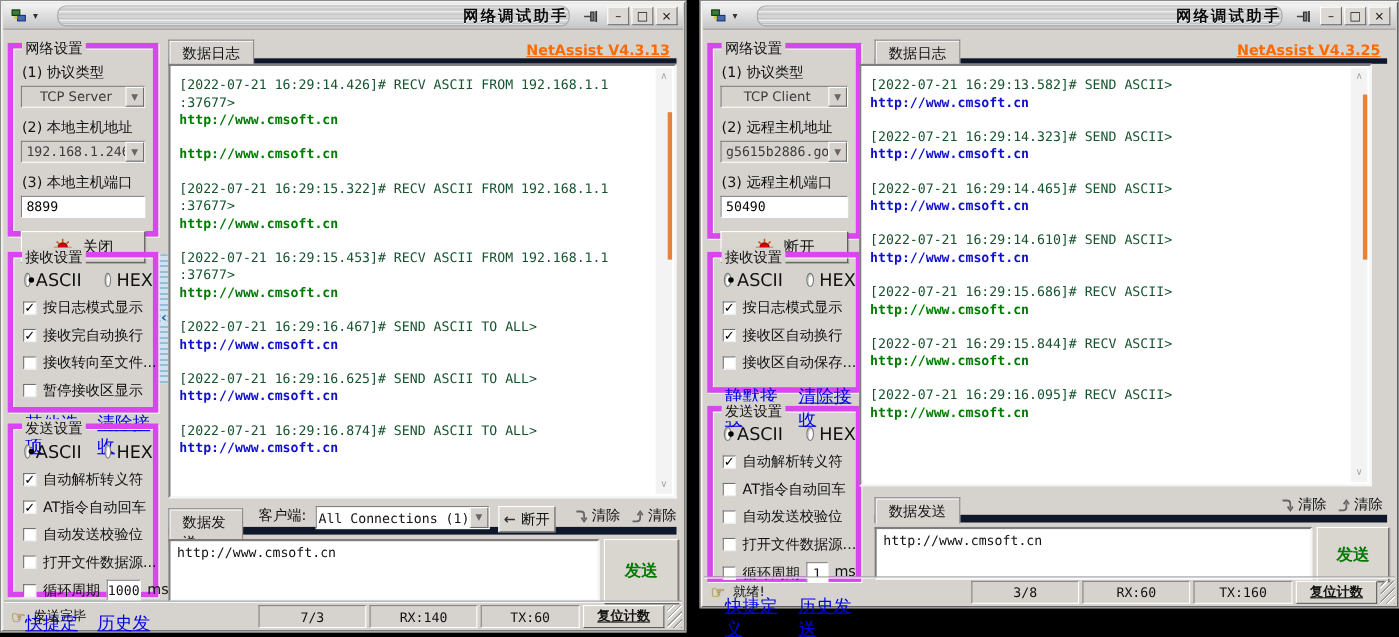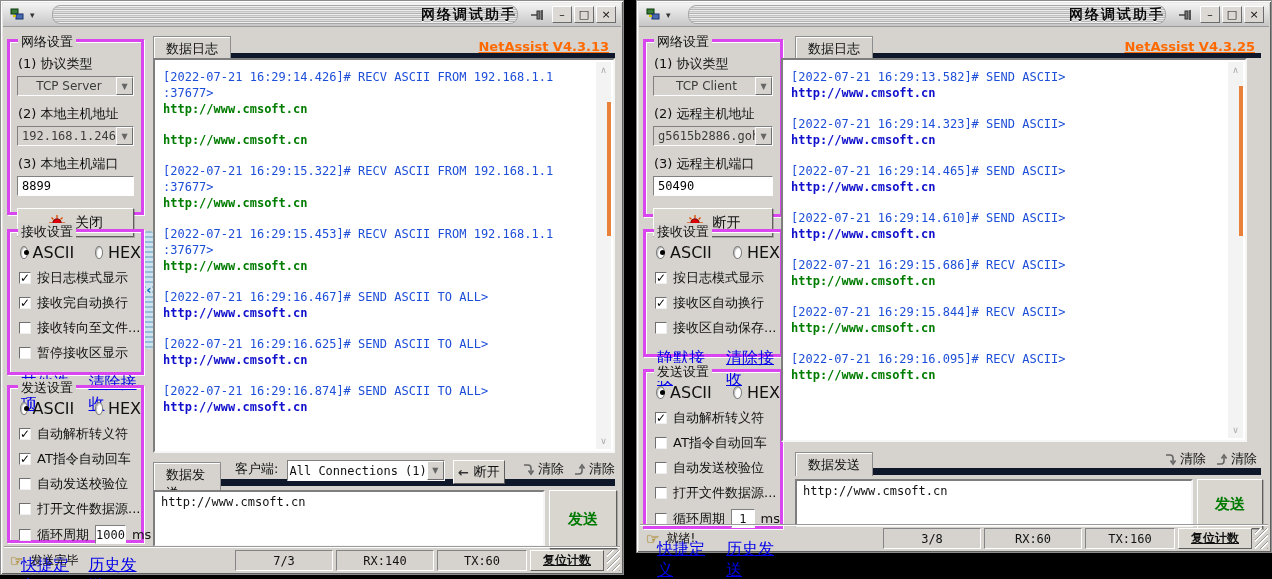--- a/index.html
+++ b/index.html
@@ -17,21 +17,21 @@
   .tb-strip{flex:1;height:17px;margin:0 10px;border-radius:8px;display:flex;align-items:center;justify-content:flex-end;
             background:repeating-linear-gradient(180deg,#efefef 0 1px,#c3c3c3 1px 2px,#dedede 2px 3px,#b3b3b3 3px 4px);
             border:1px solid #a8a8a8;}
   .tb-title{font-size:14px;font-weight:bold;letter-spacing:2px;color:#0b0b0b;text-shadow:0 1px 0 #f2f2f2;}
   .tb-pin{width:18px;height:16px;display:flex;align-items:center;justify-content:center;}
   .tb-ctrls{display:flex;gap:2px;padding:0 5px 0 6px;}
   .tb-btn{width:18px;height:15px;display:flex;align-items:center;justify-content:center;font-size:11px;line-height:1;
           background:#dcd9d4;border:1px solid #fff;border-right-color:#6b6b6b;border-bottom-color:#6b6b6b;cursor:default;}
 
   
-  .group{position:absolute;border:3px solid #d946ef;box-shadow:inset 1px 1px 0 #ffffff,1px 1px 0 #ffffff;box-sizing:border-box;}
+  .group{position:absolute;border:5px solid #d946ef;box-shadow:inset 1px 1px 0 #ffffff,1px 1px 0 #ffffff;box-sizing:border-box;}
   .gtitle{position:absolute;top:-9px;left:8px;background:#d6d3ce;padding:0 3px;font-size:13px;}
   .fldlbl{margin:9px 4px 3px 8px;font-size:13px;white-space:nowrap;}
   .fldlbl.first{margin-top:13px;}
   .dd,.inputbox,.select{display:flex;align-items:center;margin:0 7px;height:20px;box-sizing:border-box;
         border:1px solid;border-color:#808080 #fdfdfd #fdfdfd #808080;background:#fff;}
   .dd.disabled{background:#d6d3ce;}
   .ddval{flex:1;font-size:12px;padding-left:4px;white-space:nowrap;overflow:hidden;color:#3c3c3c;}
   .ddbtn{width:17px;height:100%;display:flex;align-items:center;justify-content:center;font-size:8px;color:#666;
          background:#d6d3ce;border:1px solid;border-color:#fff #6e6e6e #6e6e6e #fff;box-sizing:border-box;}
   .inputval{font-size:12px;padding-left:4px;color:#000;}
@@ -59,21 +59,21 @@
 
   
   .tabrow{position:absolute;height:23px;border-bottom:5px solid #0f172a;box-sizing:border-box;}
   .tab{display:inline-block;padding:3px 12px 2px;font-size:13px;background:#d6d3ce;position:relative;top:1px;
        border:1px solid #8d8d8d;border-bottom:none;box-shadow:inset 1px 1px 0 #fff;cursor:default;}
   .ver{position:absolute;right:6px;top:4px;font-size:13px;font-weight:bold;color:#ff6a00;text-decoration:underline;cursor:pointer;}
   .logbox{position:absolute;background:#fff;border:2px solid;border-color:#7e7e7e #f6f6f6 #f6f6f6 #7e7e7e;box-sizing:border-box;}
   .logtext{position:absolute;left:8px;top:9px;right:22px;bottom:4px;overflow:hidden;
            font-family:"DejaVu Sans Mono","Liberation Mono",monospace;font-size:12px;line-height:16px;}
   .entry{margin-bottom:15px;}
-  .eh{color:#1d4ed8;}
+  .eh{color:#14532d;}
   .ep{font-weight:bold;}
   .entry.recv .ep{color:#007c00;}
   .entry.send .ep{color:#1010cc;}
   .vscroll{position:absolute;top:2px;bottom:2px;right:2px;width:15px;background:#f3f3f3;}
   .sarrow{position:absolute;left:0;width:100%;text-align:center;font-size:9px;color:#a9a9a9;}
   .sarrow.up{top:3px;} .sarrow.dn{bottom:3px;}
   .sthumb{position:absolute;right:0;width:4px;background:#e8813a;}
 
   
   .sendrow{position:absolute;display:flex;align-items:flex-start;gap:8px;border-bottom:7px solid #0f172a;box-sizing:border-box;}

